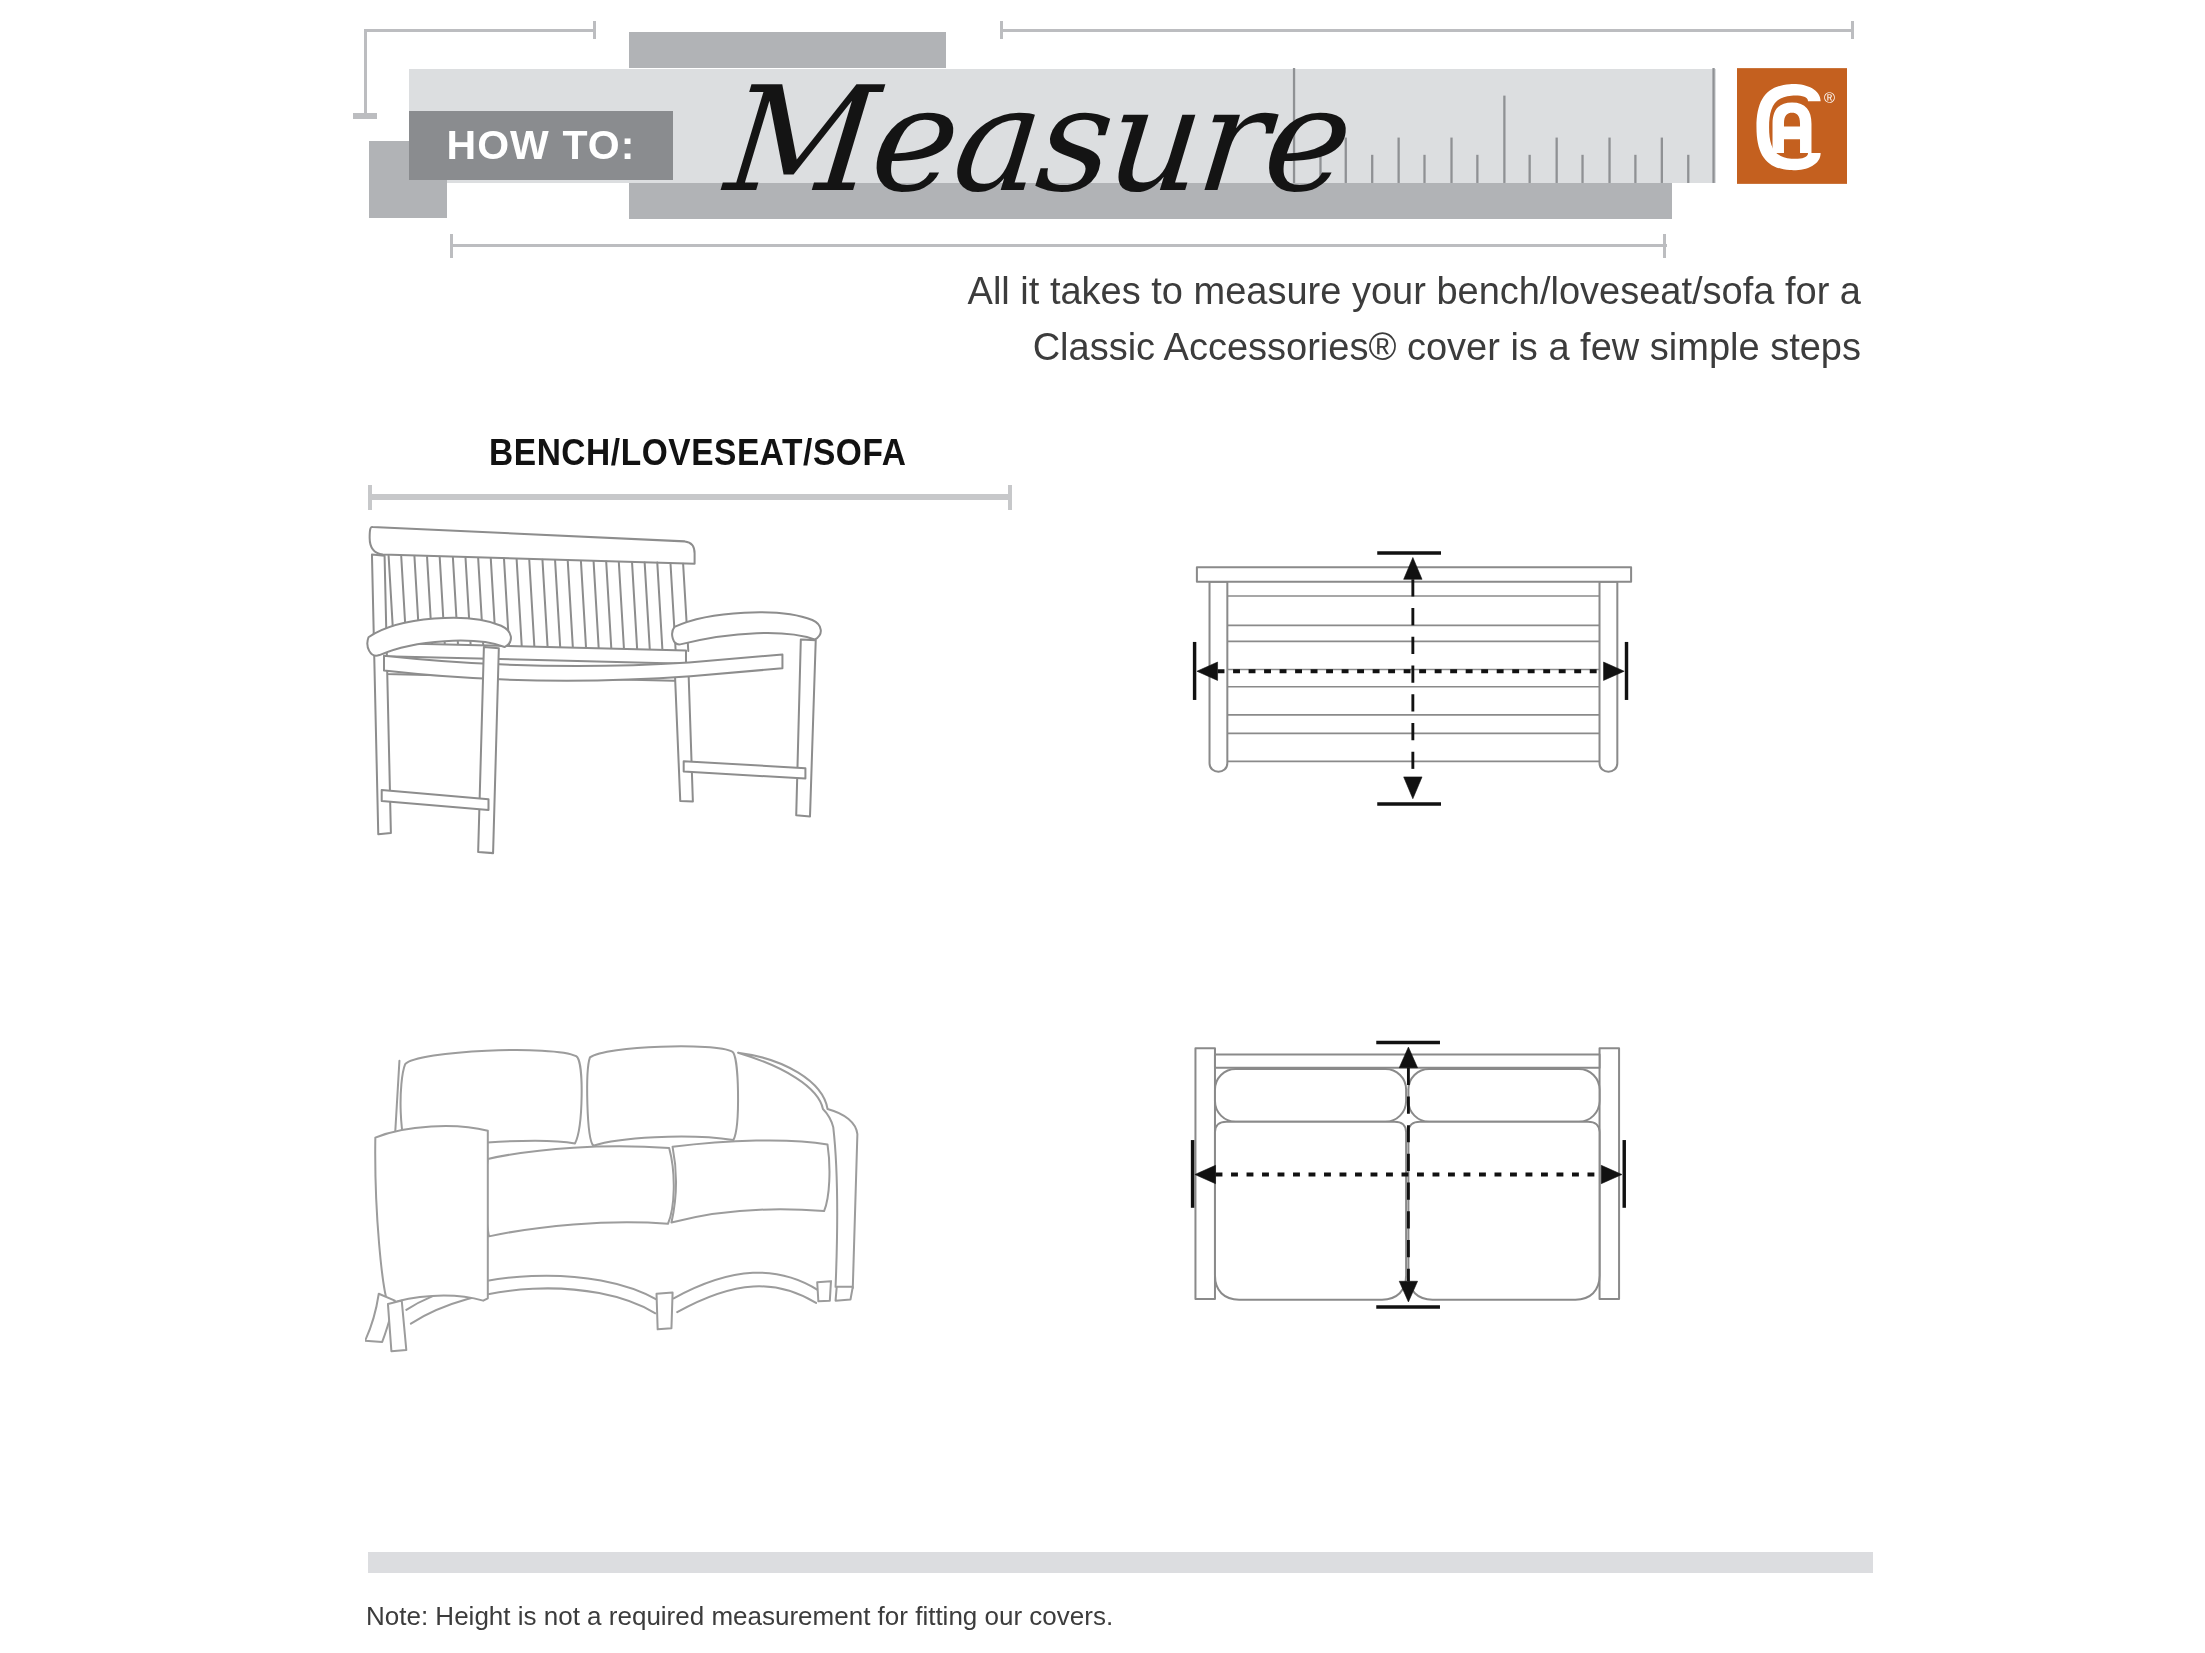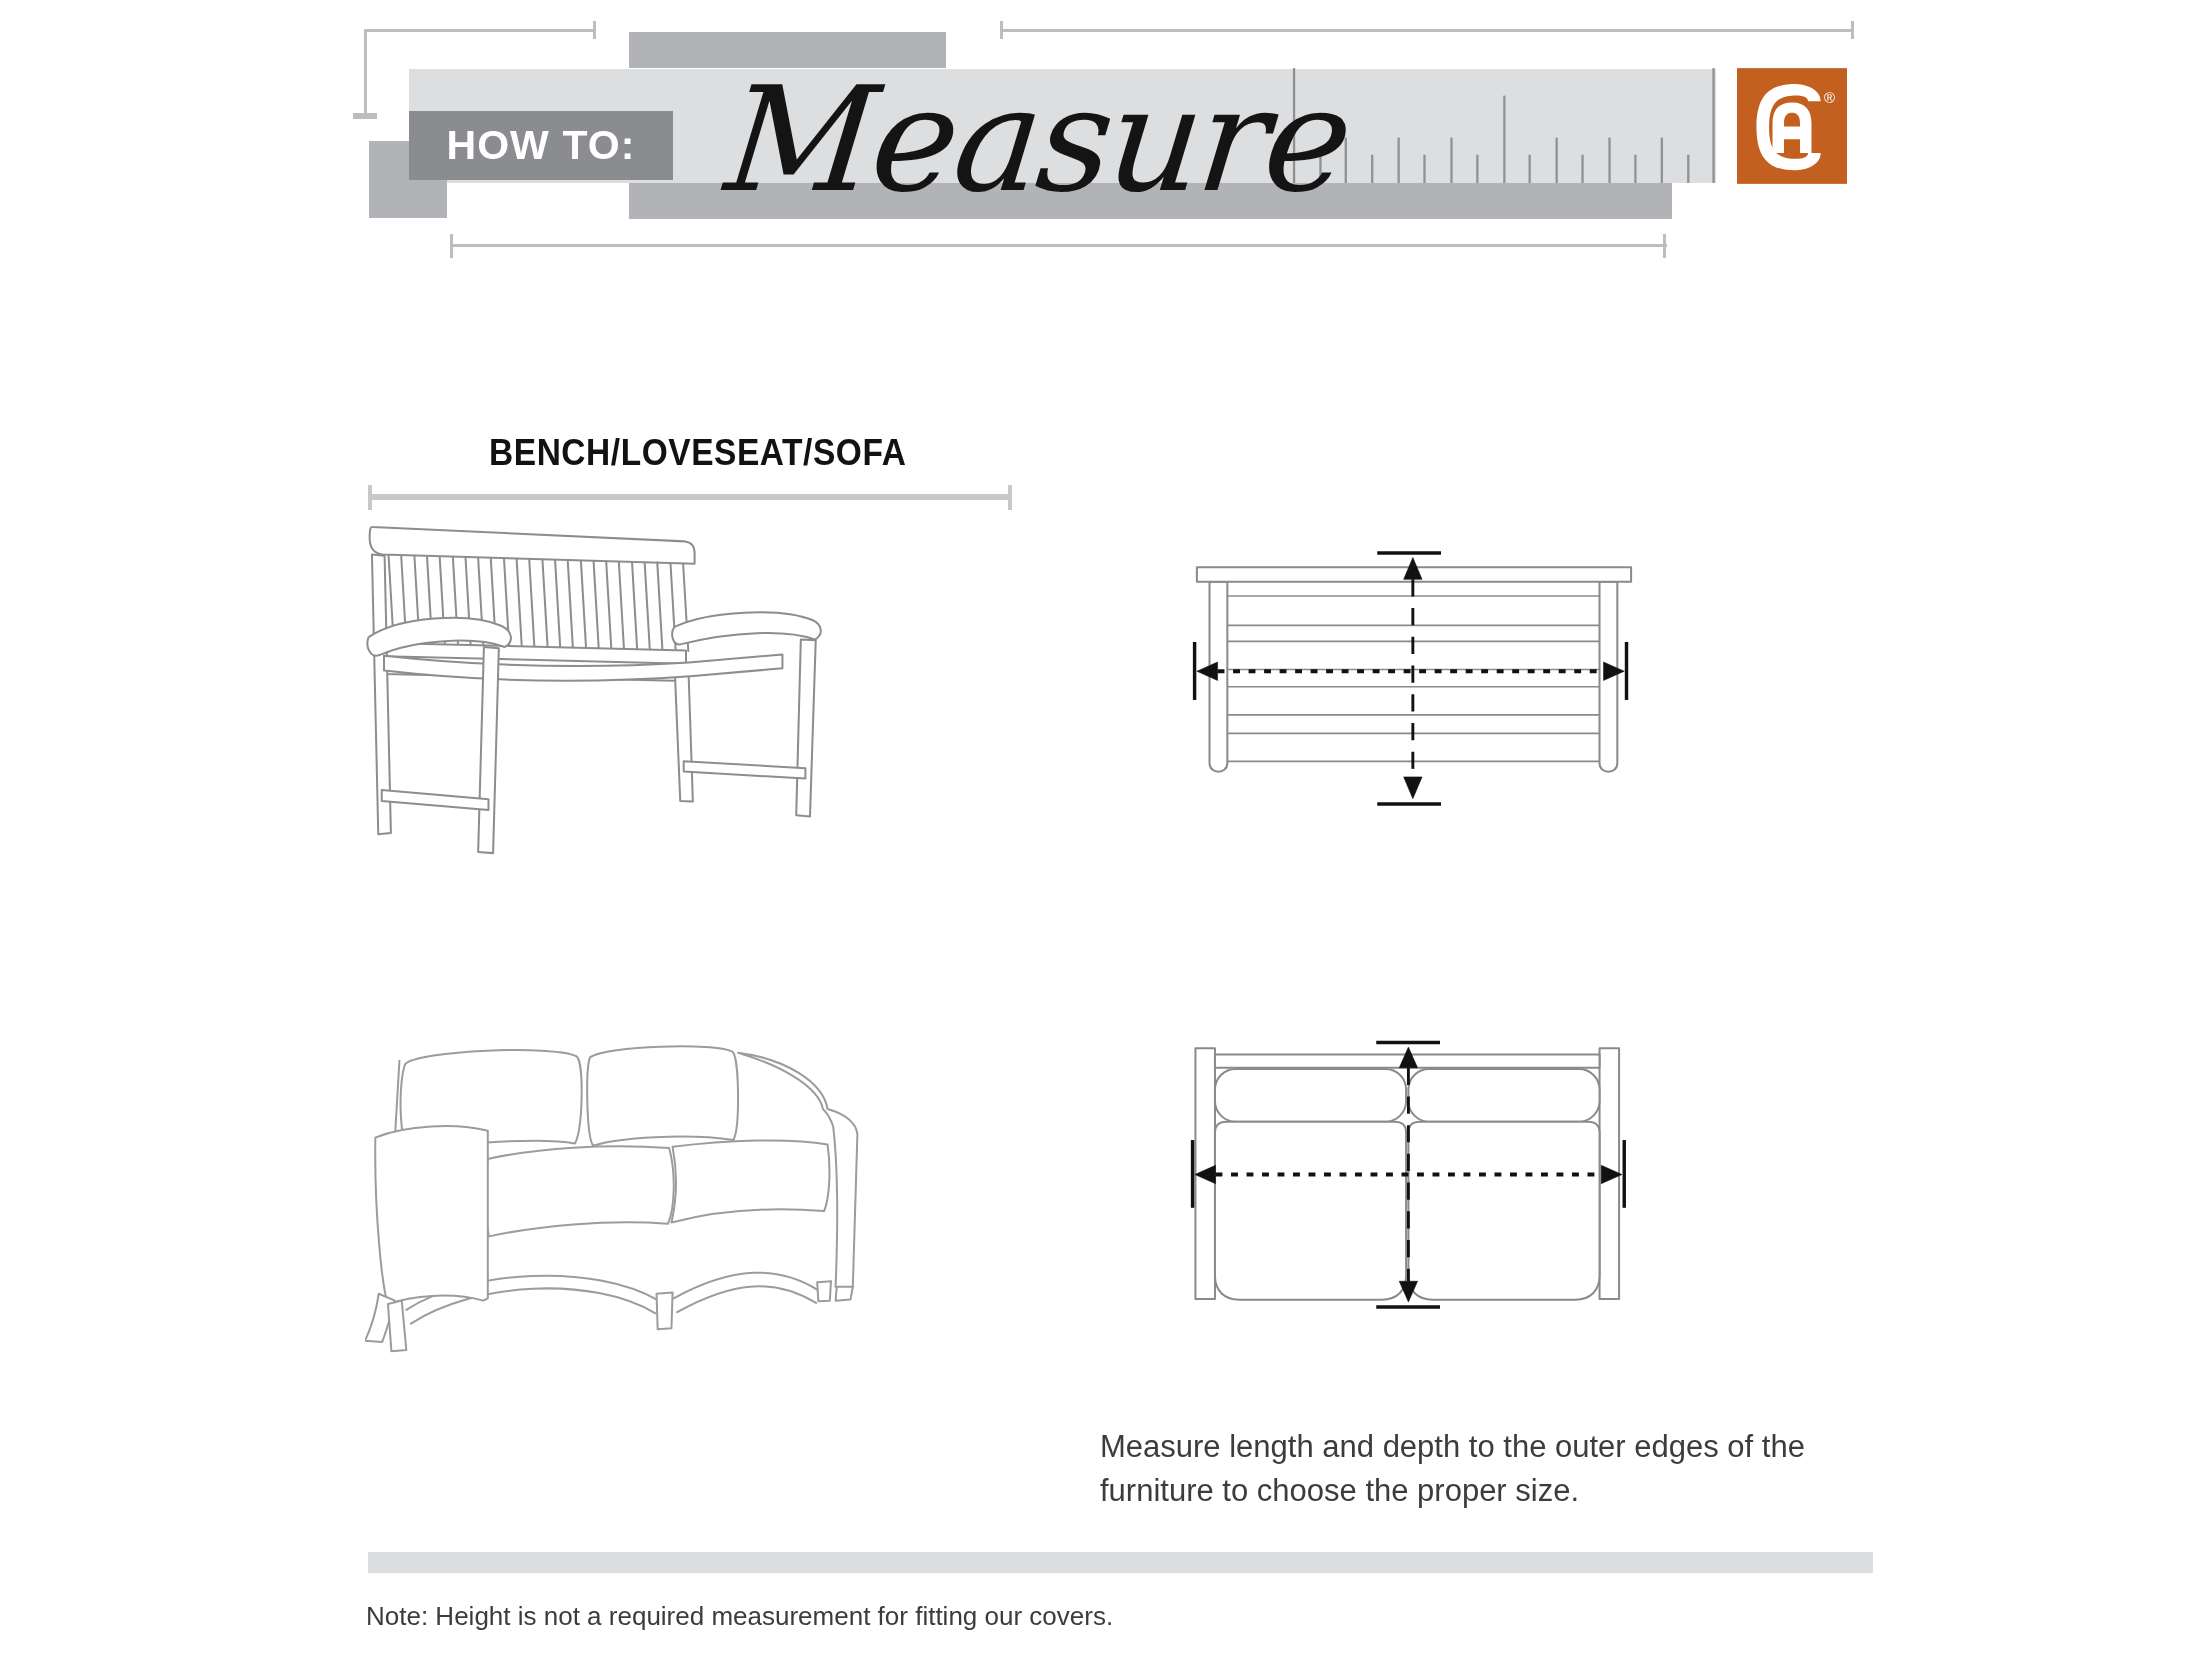--- a/index.html
+++ b/index.html
@@ -75,20 +75,22 @@
     <rect width="192" height="202" fill="#c4601f"></rect>
     <path fill="#ffffff" d="M146,58 C146,36 118,26 92,28 C52,31 34,54 34,103 C34,152 52,175 92,178 C118,180 146,170 146,148 L124,148 C124,157 110,159 95,158 C64,156 56,135 56,103 C56,71 64,50 95,48 C110,47 124,49 124,58 Z"></path>
     <path fill="#ffffff" fill-rule="evenodd" d="M96,60 C72,60 62,74 62,97 L62,148 L82,148 L82,124 L110,124 L110,148 L130,148 L130,97 C130,74 120,60 96,60 Z M82,102 L82,97 C82,82 88,78 96,78 C104,78 110,82 110,97 L110,102 Z"></path>
     <text x="152" y="60" font-size="26" fill="#ffffff" font-family="Liberation Sans, sans-serif">®</text>
   </svg>
 
   <div class="abs dimline" style="left:451px;top:244px;width:1216px;height:3.4px;"></div>
   <div class="abs dimline" style="left:450px;top:234px;width:3.4px;height:24px;"></div>
   <div class="abs dimline" style="left:1663px;top:234px;width:3.4px;height:24px;"></div>
 
+  <div class="abs subtitle" style="left:689px;top:264px;width:1172px;">All it takes to measure your bench/loveseat/sofa for a
+Classic Accessories® cover is a few simple steps</div>
 
   <div class="abs section-label" style="left:489px;top:432px;">BENCH/LOVESEAT/SOFA</div>
   <div class="abs dimline-thick" style="left:369px;top:494px;width:643px;height:5.7px;"></div>
   <div class="abs dimline-thick" style="left:368px;top:485px;width:4px;height:25px;"></div>
   <div class="abs dimline-thick" style="left:1008px;top:485px;width:4px;height:25px;"></div>
 
   <svg class="abs" style="left:353px;top:520px;" width="488" height="339" viewBox="0 0 850 590">
     <g stroke="#8d8d8d" stroke-width="3.5" fill="none" stroke-linejoin="round" stroke-linecap="round">
 
       <path fill="#ffffff" d="M34,12 L578,37 C590,38 595,47 595,58 L595,76 L52,60 C38,58 29,50 29,31 C29,17 30,11 34,12 Z"></path>
@@ -186,21 +188,19 @@
       <polygon points="382,472 366,436 398,436"></polygon>
       <line x1="326" y1="481" x2="437" y2="481" stroke-width="6"></line>
       <line x1="6" y1="190" x2="6" y2="308" stroke-width="6"></line>
       <polygon points="10,250 46,234 46,266"></polygon>
       <line x1="46" y1="250" x2="718" y2="250" stroke-width="7" stroke-dasharray="12 15" fill="none"></line>
       <polygon points="754,250 718,234 718,266"></polygon>
       <line x1="758" y1="190" x2="758" y2="308" stroke-width="6"></line>
     </g>
   </svg>
 
-  <div class="abs instruction" style="left:1100px;top:1425px;width:861px;">Measure length and depth to the outer edges of the
-furniture to choose the proper size.</div>
 
   <div class="abs divider" style="left:368px;top:1552px;width:1505px;height:20.7px;"></div>
 
   <div class="abs note" style="left:366px;top:1601px;text-align:right;">Note: Height is not a required measurement for fitting our covers.</div>
 
 </div>
 
 
 </body></html>

